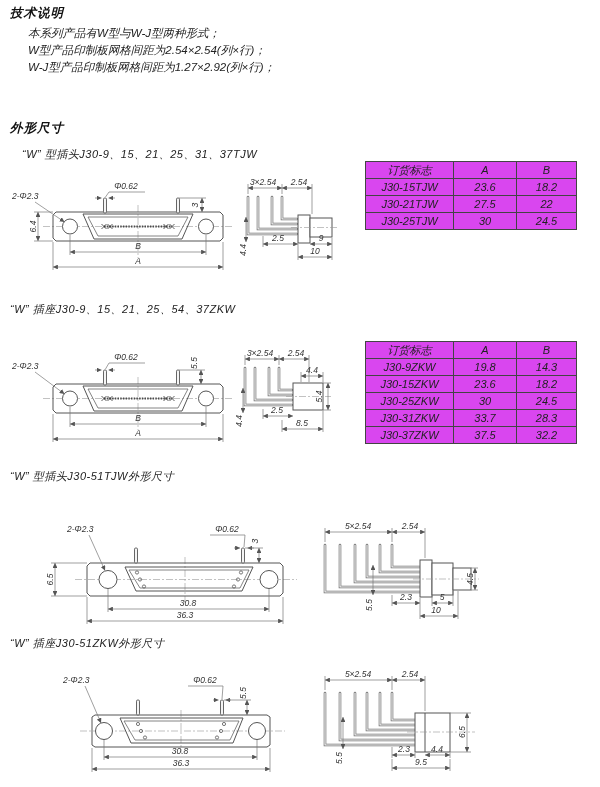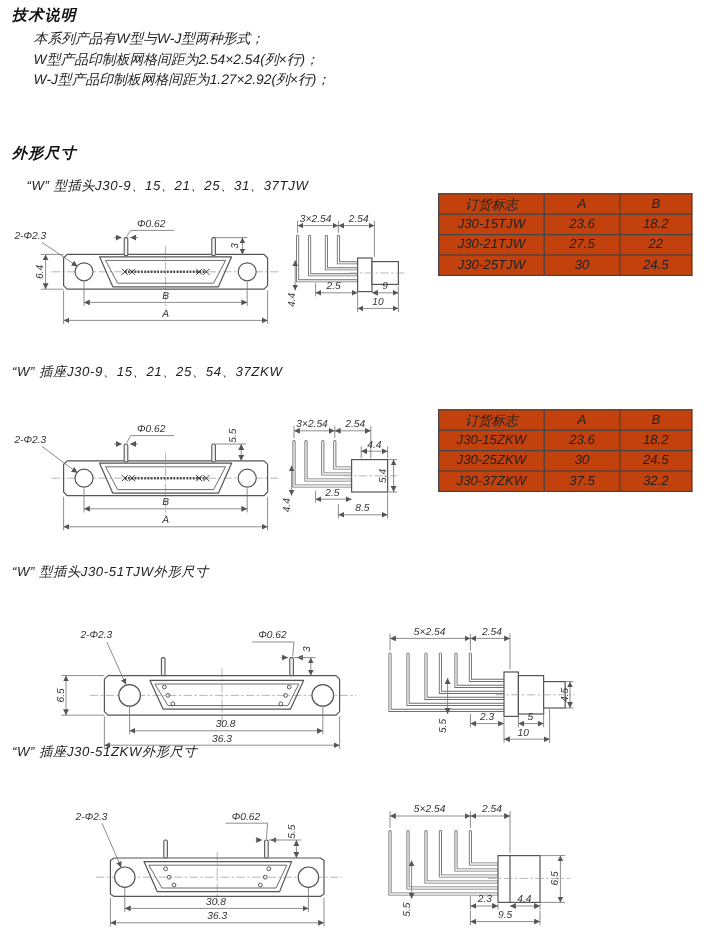--- a/index.html
+++ b/index.html
@@ -2,21 +2,21 @@
 <html style="--ink: #222222; --line: #555555; --paper: #ffffff;"><head>
 <meta charset="utf-8">
 <style>
   html,body{margin:0;padding:0;background:#e8e8e8;}
   .page{position:relative;width:600px;height:787px;background:var(--paper,#fff);
         font-family:"Liberation Sans",sans-serif;color:var(--ink,#222);overflow:hidden;margin:0 auto;font-style:italic;}
   .abs{position:absolute;}
   .h{font-weight:bold;font-size:12.5px;color:#111;letter-spacing:1px;}
   .sec{font-size:11px;color:#222;letter-spacing:0.5px;}
   .para div{font-size:11.5px;line-height:17px;color:#222;}
-  table.spec{border-collapse:collapse;background:#c2410c;padding-left:20px;}
+  table.spec{border-collapse:collapse;background:#d946ef;padding-left:20px;}
   .spec th,.spec td{border:1px solid #444;font-size:11px;font-weight:normal;
         text-align:center;height:16px;padding:0 6px;color:#222;white-space:nowrap;}
   svg{display:block;}
   svg text{font-size:8.5px;fill:#333;font-family:"Liberation Sans",sans-serif;}
   .ln{fill:none;stroke:var(--line,#555);stroke-width:1;stroke-linejoin:round;}
   .ln2{fill:#fff;stroke:var(--line,#555);stroke-width:1;}
   .thin{fill:none;stroke:#666;stroke-width:.8;}
   .dim{stroke:#777;stroke-width:.7;fill:none;}
   .cl{stroke:#999;stroke-width:.6;stroke-dasharray:7 2 2 2;fill:none;}
   .pin{fill:#f4f4f4;stroke:#555;stroke-width:.9;}
@@ -36,21 +36,21 @@
     <div>本系列产品有W型与W-J型两种形式；</div>
     <div>W型产品印制板网格间距为2.54×2.54(列×行)；</div>
     <div>W-J型产品印制板网格间距为1.27×2.92(列×行)；</div>
   </div>
 
   <div class="abs h" style="left:10px;top:120px;">外形尺寸</div>
 
   <div class="abs sec" style="left:10px;top:147px;margin-left:12px;">“W” 型插头J30-9、15、21、25、31、37TJW</div>
   <div class="abs sec" style="left:10px;top:302px;">“W” 插座J30-9、15、21、25、54、37ZKW</div>
   <div class="abs sec" style="left:10px;top:469px;">“W” 型插头J30-51TJW外形尺寸</div>
-  <div class="abs sec" style="left:10px;top:619px;">“W” 插座J30-51ZKW外形尺寸</div>
+  <div class="abs sec" style="left:10px;top:636px;">“W” 插座J30-51ZKW外形尺寸</div>
 
   <svg class="abs" style="left:5px;top:158px;" width="365" height="135" viewBox="0 0 365 135">
     <defs>
       <marker id="a1" viewBox="0 0 8 8" refX="8" refY="4" markerWidth="7" markerHeight="7" orient="auto-start-reverse">
         <path d="M0,0L8,4L0,8z" fill="#555"></path>
       </marker>
     </defs>
     <line class="cl" x1="38" y1="68.5" x2="228" y2="68.5"></line>
     <line class="cl" x1="133" y1="47" x2="133" y2="100"></line>
     <path class="ln" d="M48,57 L51,54 H215 L218,57 V80 L215,83 H51 L48,80 Z"></path>
@@ -399,30 +399,40 @@
         </colgroup>
       <thead>
           <tr>
             <th>订货标志</th>
             <th>A</th>
             <th>B</th>
           </tr>
         </thead>
       <tbody>
           <tr>
+            <td>J30-9ZKW</td>
+            <td>19.8</td>
+            <td>14.3</td>
+          </tr>
+          <tr>
             <td>J30-15ZKW</td>
             <td>23.6</td>
             <td>18.2</td>
           </tr>
           <tr>
             <td>J30-25ZKW</td>
             <td>30</td>
             <td>24.5</td>
           </tr>
           <tr>
+            <td>J30-31ZKW</td>
+            <td>33.7</td>
+            <td>28.3</td>
+          </tr>
+          <tr>
             <td>J30-37ZKW</td>
             <td>37.5</td>
             <td>32.2</td>
           </tr>
         </tbody>
     </table>
   </div>
 
 </div>
 

